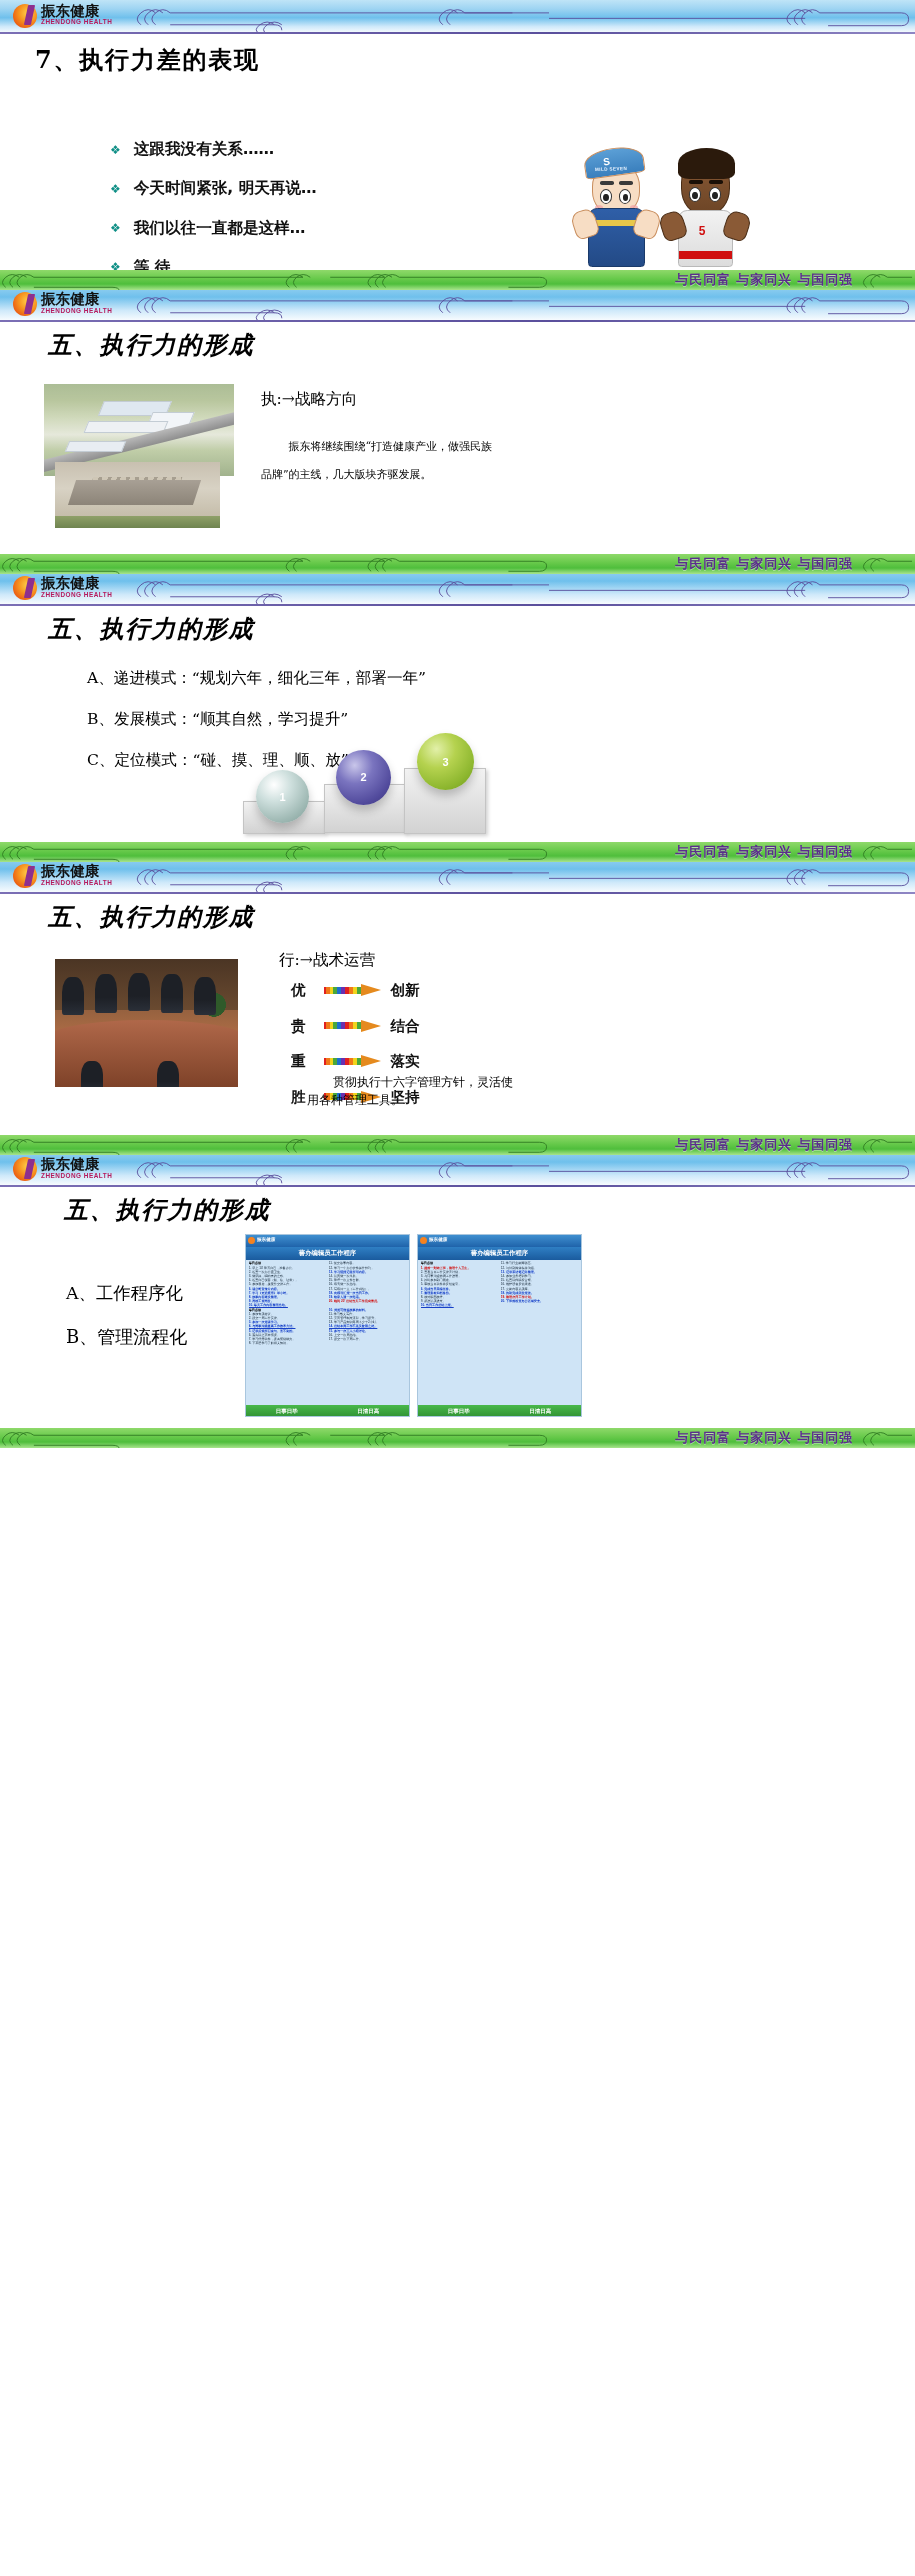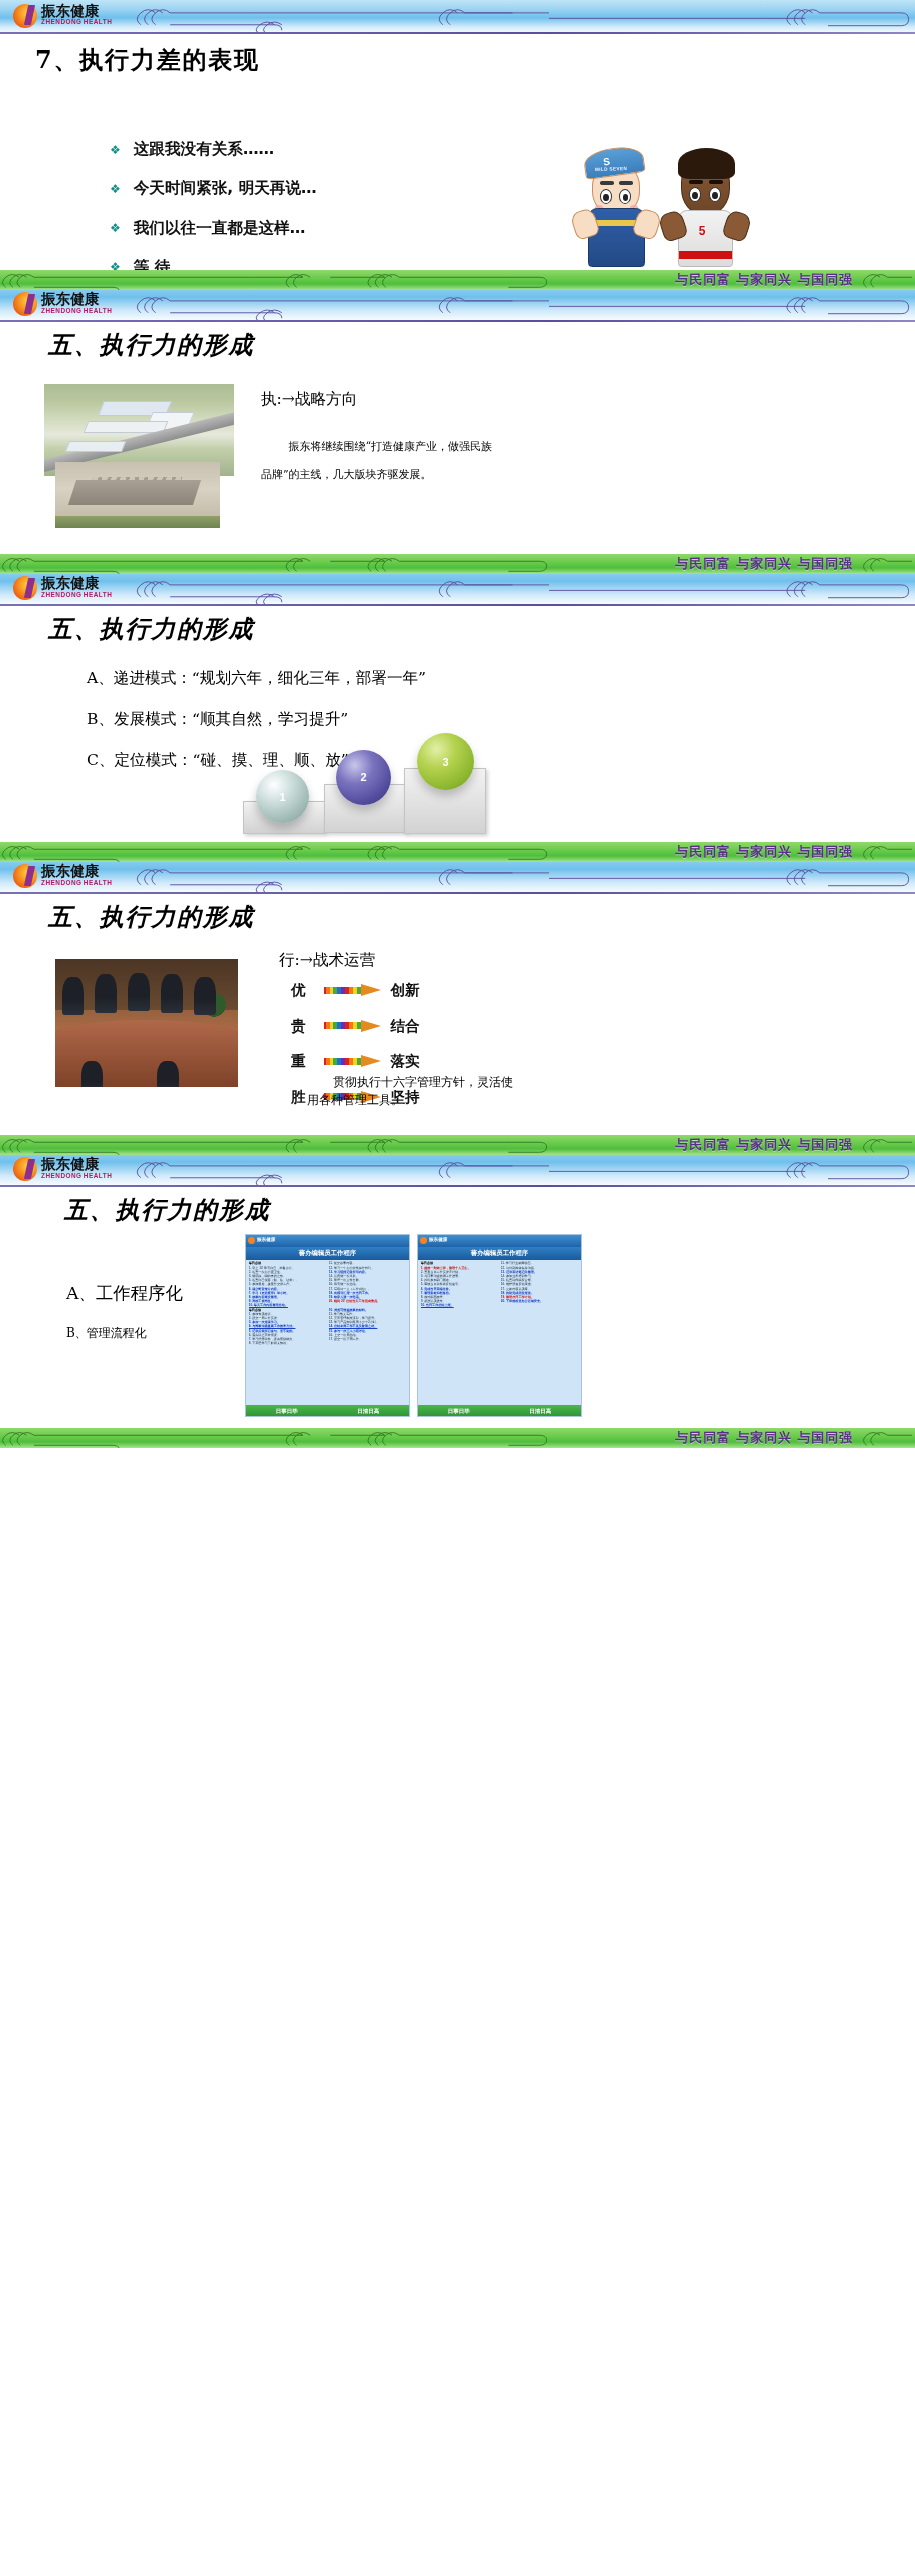--- a/index.html
+++ b/index.html
@@ -678,21 +678,21 @@
         <div class="mark"></div>
         <div class="cn">振东健康</div>
         <div class="en">ZHENDONG HEALTH</div>
       </div>
     </div>
 
     <div class="stitle italic" style="position:absolute;left:64px;top:59px;">五、执行力的形成</div>
 
     <div style="position:absolute;left:66px;top:146px;">
       <div class="mono-line" style="font-size:17.4px;">A、工作程序化</div>
-      <div class="mono-line" style="font-size:12px;">B、管理流程化</div>
+      <div class="mono-line" style="font-size:18px;">B、管理流程化</div>
     </div>
 
     <div class="poster" style="left:245px;top:99px;width:165px;height:183px;">
       <div class="phdr">
         <span class="pmark"></span>
         <span class="plogo">振东健康</span>
       </div>
       <div class="ptitle">蕃办编辑员工作程序</div>
       <div class="pbody" style="height:145px;">
         <div class="pcol">

